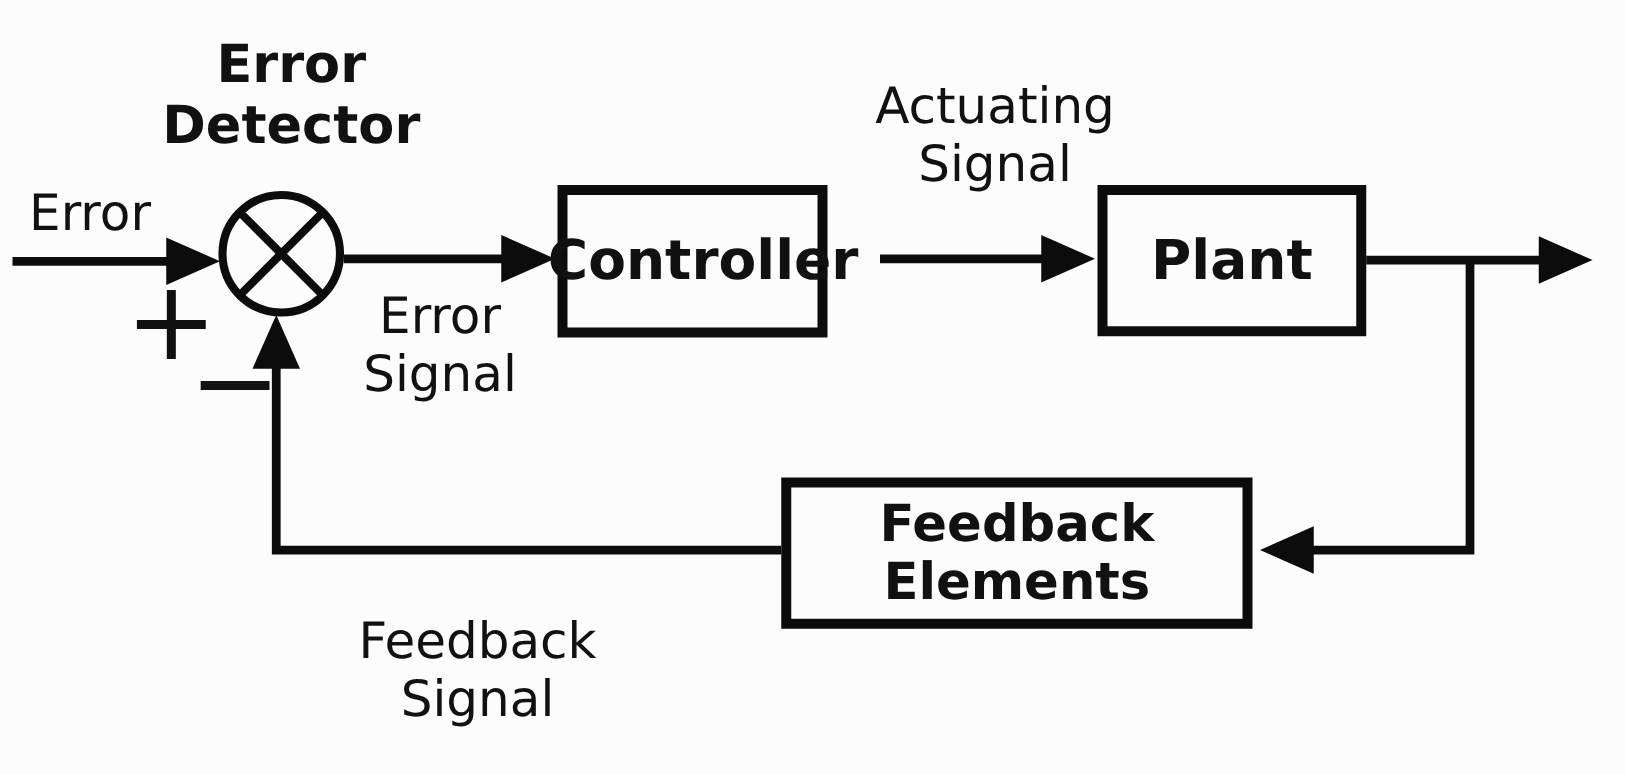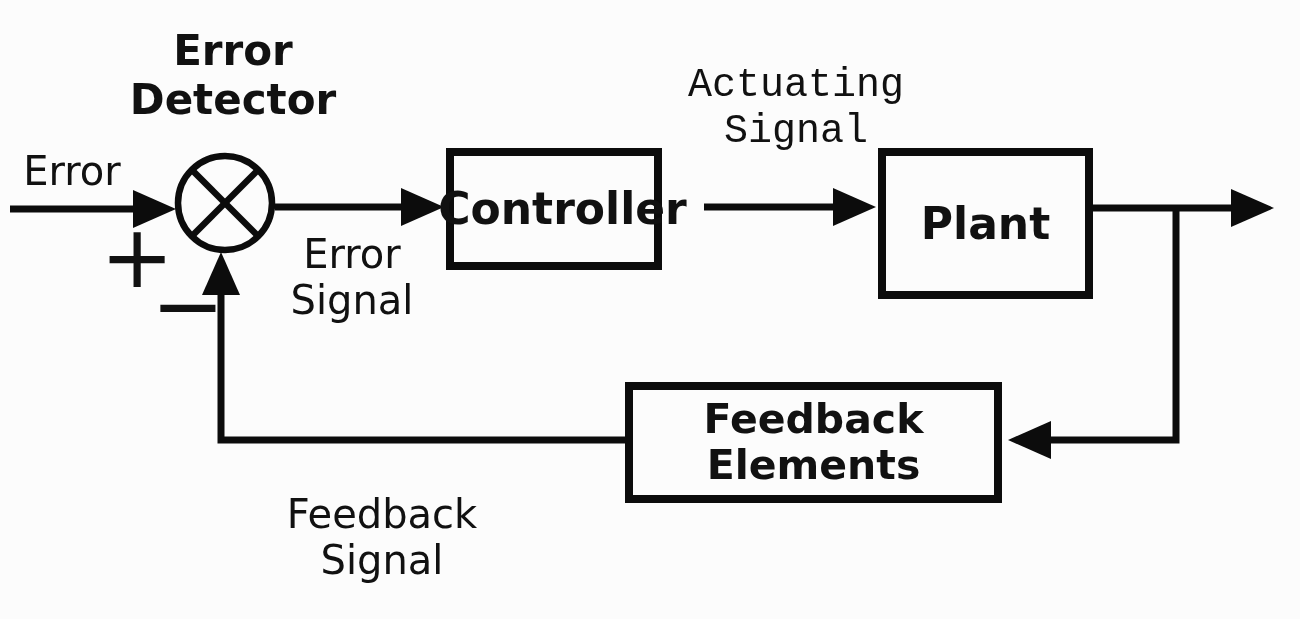--- a/index.html
+++ b/index.html
@@ -45,37 +45,37 @@
     text-align: center;
   }
   .block .block-label {
     font-weight: bold;
     font-size: 44px;
     line-height: 1.12;
     white-space: pre-line;
     color: var(--text);
   }
   .block-controller { left: 446px; top: 148px; width: 216px; height: 122px; padding-left: 17px; }
-  .block-plant      { left: 878px; top: 148px; width: 215px; height: 151px; }
+  .block-plant      { left: 878px; top: 148px; width: 215px; height: 121px; }
   .block-feedback   { left: 625px; top: 382px; width: 377px; height: 121px; }
   .block-feedback .block-label { font-size: 41px; }
 
   .lbl {
     position: absolute;
     transform: translate(-50%, -50%);
     font-size: 40px;
     line-height: 1.16;
     text-align: center;
     white-space: pre-line;
     color: var(--text);
   }
   .lbl-error-detector { left: 233px; top: 76px;  font-weight: bold; font-size: 42px; }
   .lbl-input          { left: 72px;  top: 171px; }
   .lbl-error-signal   { left: 352px; top: 277px; }
-  .lbl-actuating      { left: 796px; top: 109px; font-family: Liberation Mono, monospace; }
+  .lbl-actuating      { left: 796px; top: 109px; }
   .lbl-output         { left: 1189px; top: 160px; }
   .lbl-feedback-signal{ left: 382px; top: 537px; }
 
   .sign {
     position: absolute;
     transform: translate(-50%, -50%);
     font-size: 88px;
     line-height: 1;
     font-weight: normal;
     color: var(--text);

